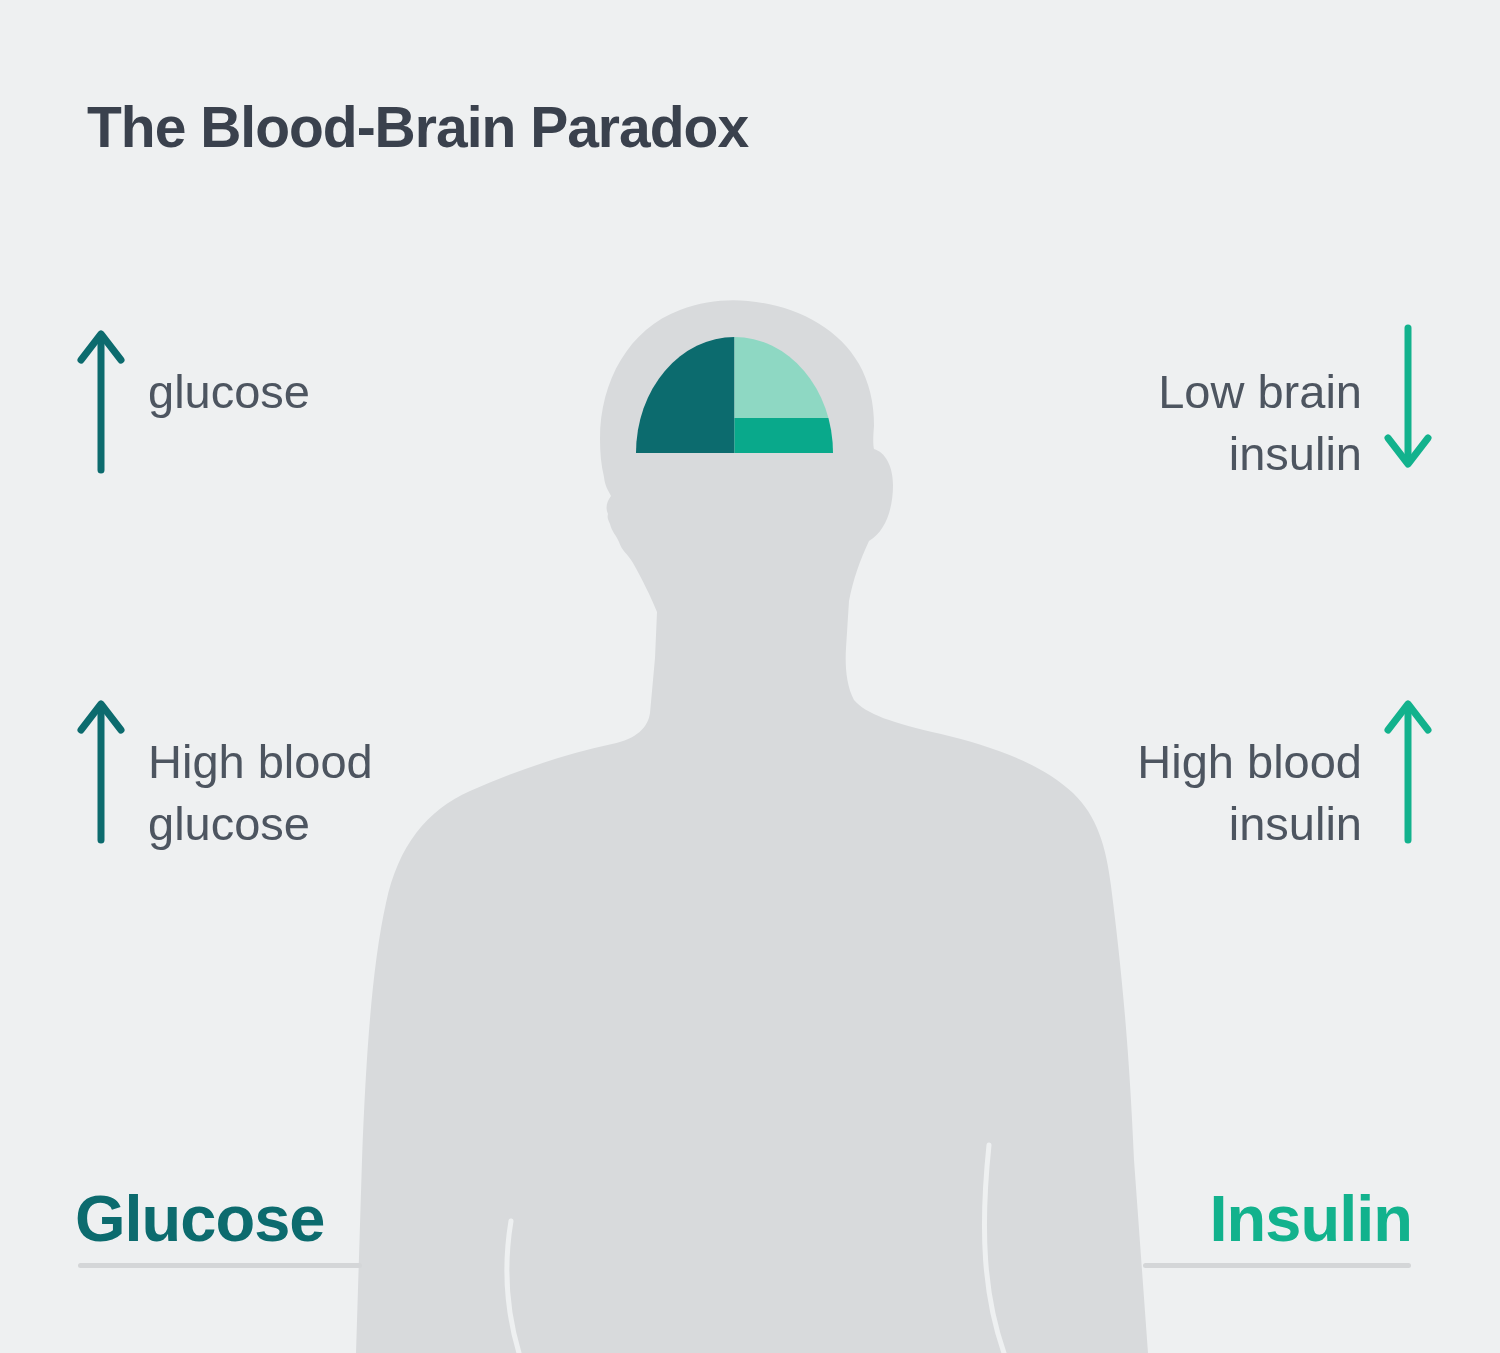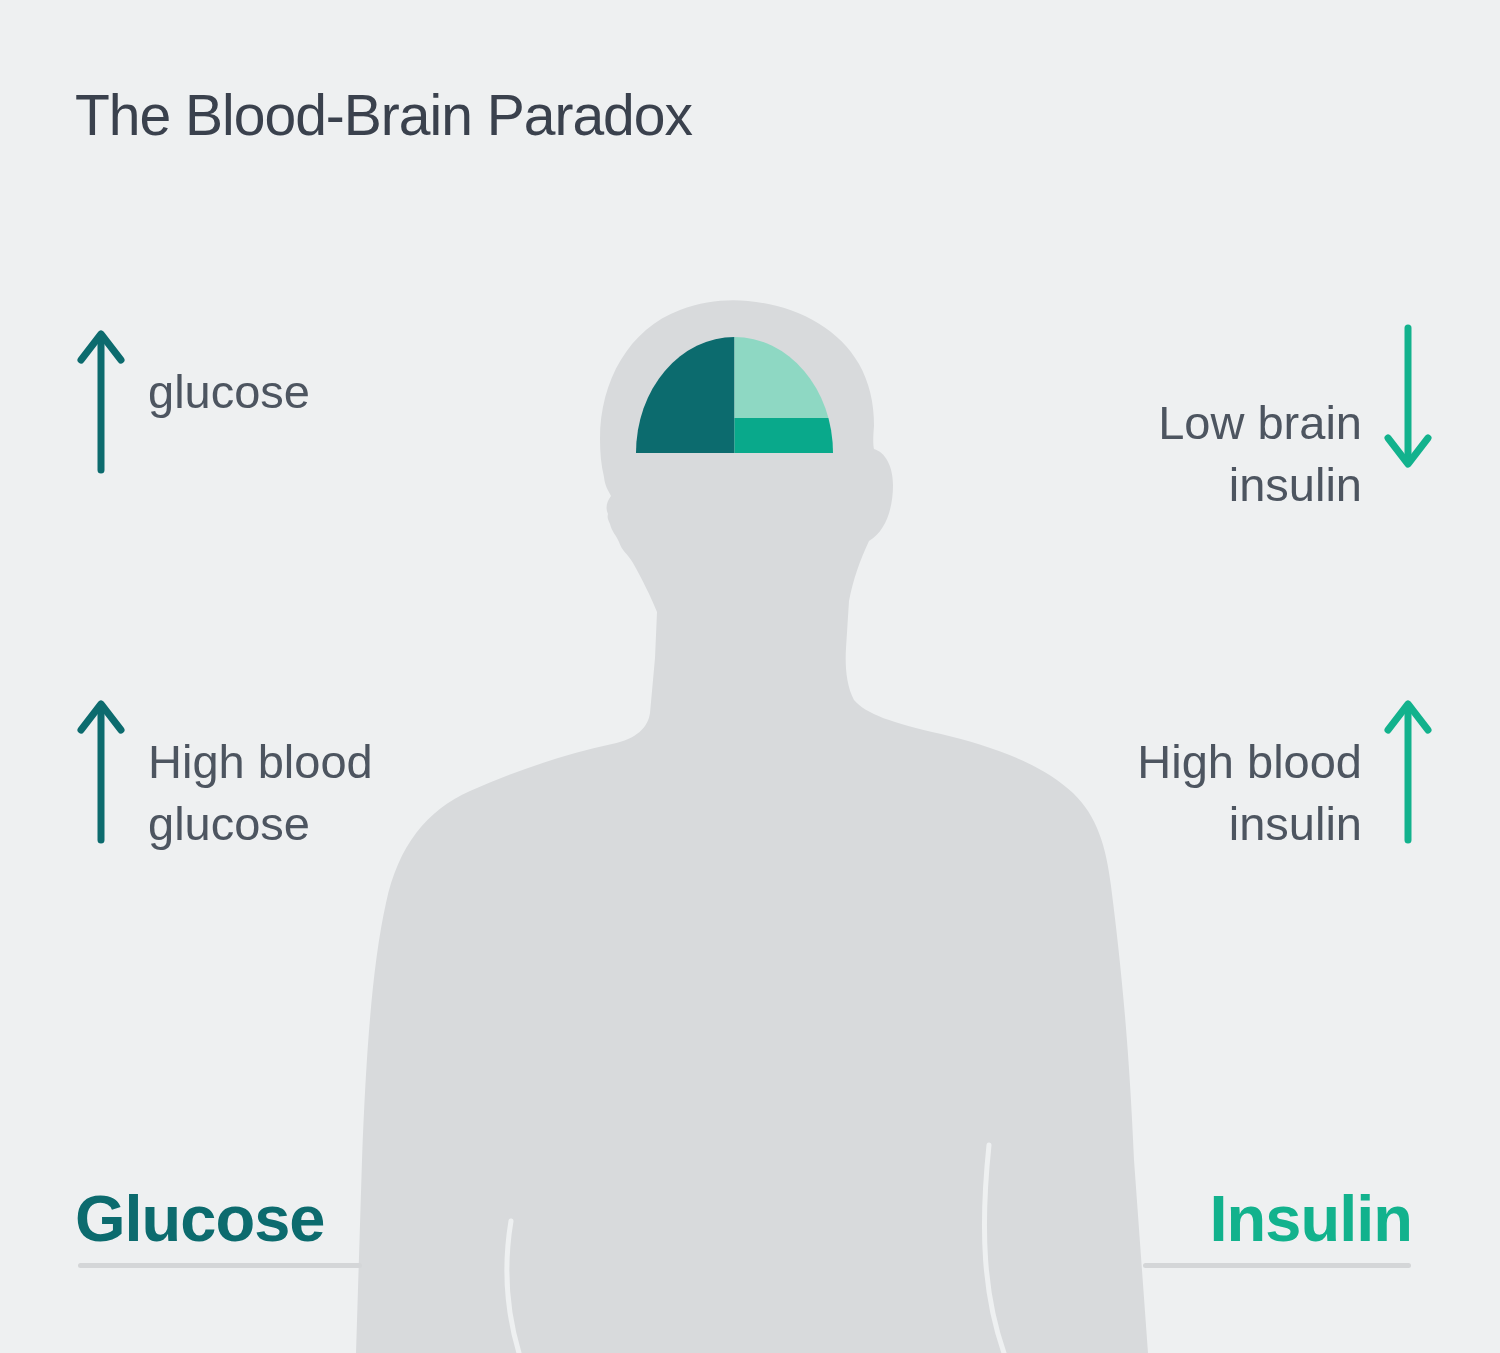--- a/index.html
+++ b/index.html
@@ -30,23 +30,23 @@
     stroke-linecap: round;
   }
   .seg-dark  { fill: var(--teal, #0c6b6e); }
   .seg-mint  { fill: var(--mint, #8ed8c3); }
   .seg-green { fill: var(--green-deep, #09a98b); }
 
   .title {
     position: absolute;
     left: 75px;
     top: 82px;
-    margin: 0;
+    margin: 12px;
     font-size: 57px;
-    font-weight: 400;
+    font-weight: 700;
     letter-spacing: -1px;
     color: var(--title-text, #3a414d);
     white-space: nowrap;
   }
 
   .arrow { position: absolute; }
   .arrow path {
     fill: none;
     stroke-width: 7;
     stroke-linecap: round;
@@ -146,21 +146,21 @@
   <h1 class="title">The Blood-Brain Paradox</h1>
 
   <svg class="arrow teal" style="left:77px; top:324px;" width="48" height="150" viewBox="0 0 48 150">
     <path d="M24 12 L24 146"></path>
     <path d="M4 36 L24 10 L44 36"></path>
   </svg>
   <div class="annot-text" style="left:148px; top:361px;">
     <div>glucose</div>
   </div>
 
-  <div class="annot-text right" style="right:138px; top:361px;margin-top:31px;">
+  <div class="annot-text right" style="right:138px; top:361px;">
     <div>Low brain</div>
     <div>insulin</div>
   </div>
   <svg class="arrow green" style="left:1384px; top:324px;" width="48" height="150" viewBox="0 0 48 150">
     <path d="M24 4 L24 138"></path>
     <path d="M4 114 L24 140 L44 114"></path>
   </svg>
 
   <svg class="arrow teal" style="left:77px; top:694px;" width="48" height="150" viewBox="0 0 48 150">
     <path d="M24 12 L24 146"></path>

